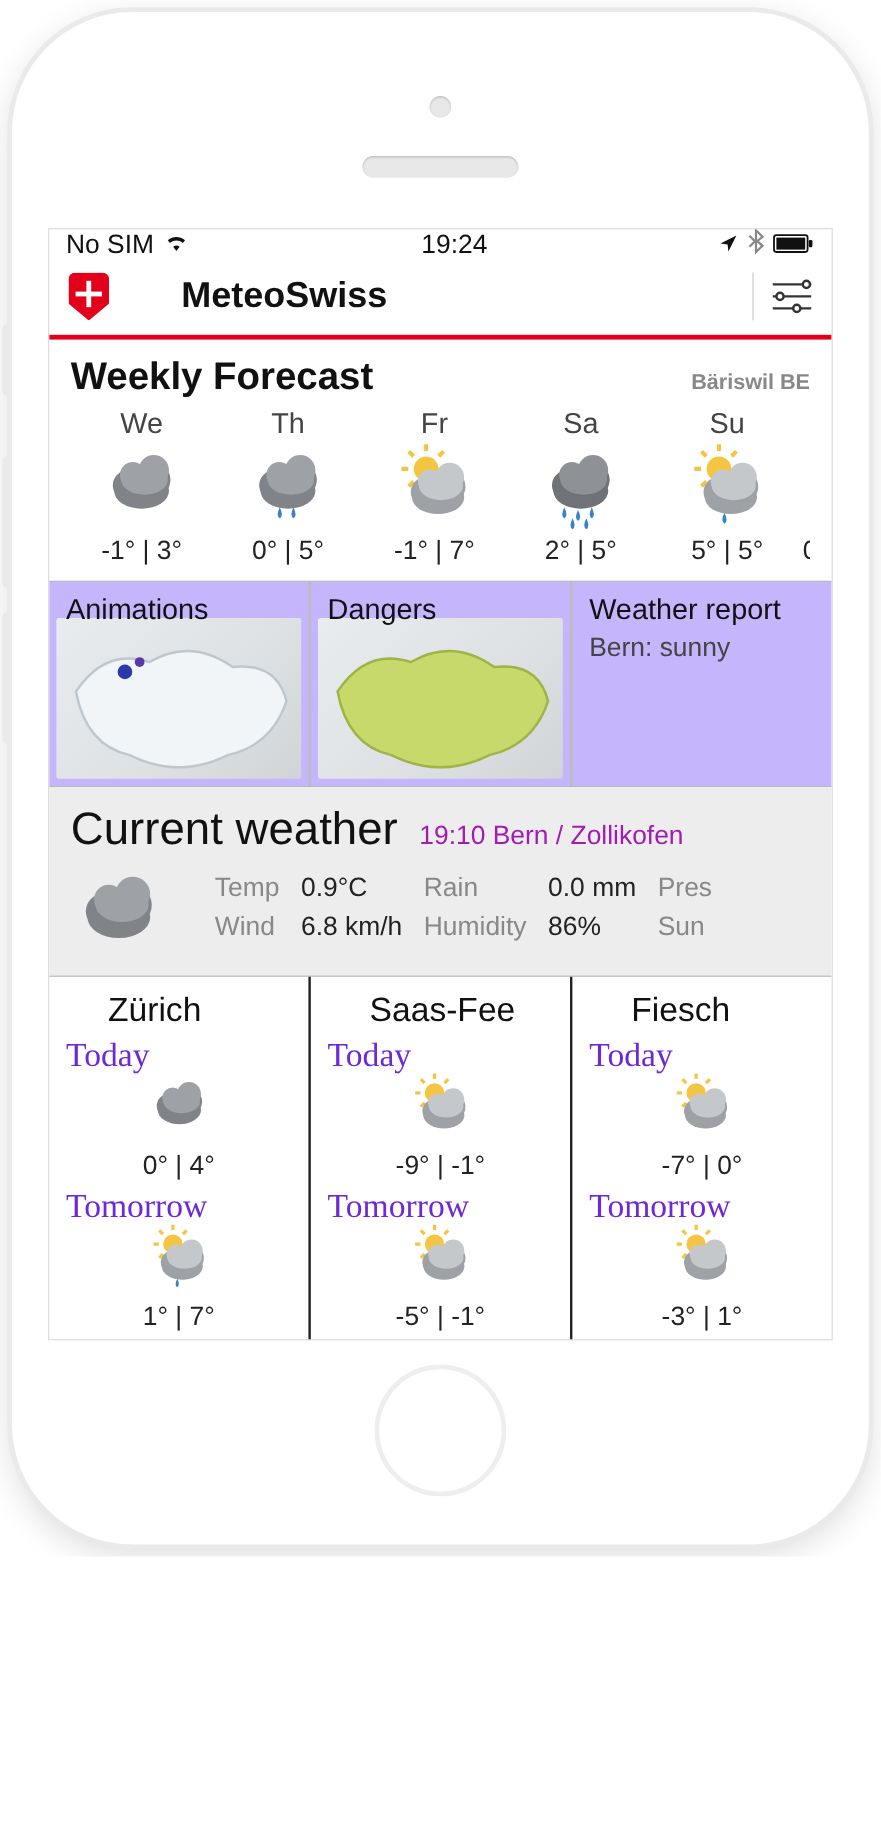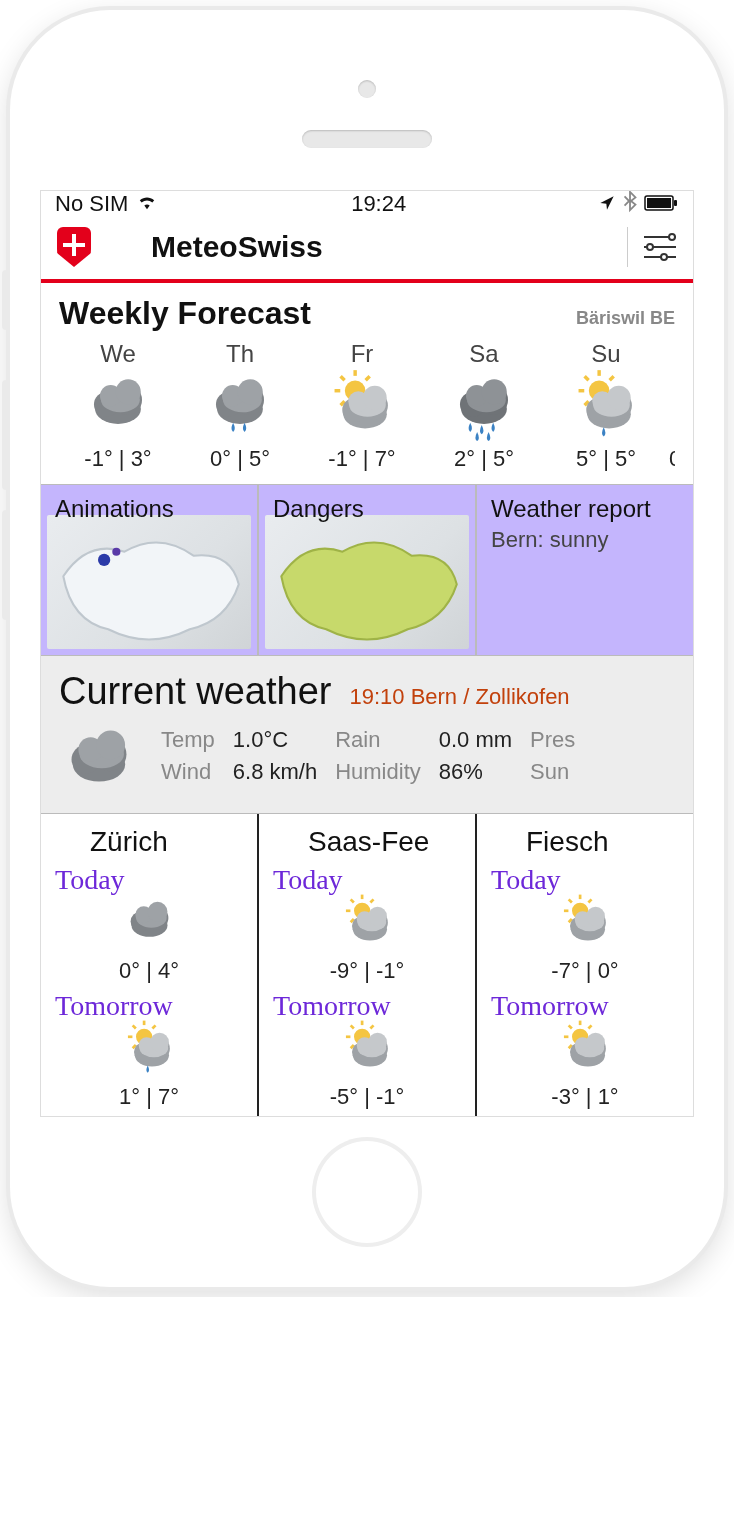--- a/index.html
+++ b/index.html
@@ -126,22 +126,22 @@
     background: linear-gradient(135deg,#e9ecef 0%, #dde1e4 60%, #d0d4d7 100%);
   }
   .map-outline {
     position:absolute; inset:0;
   }
 
   
   .current { background:#ededed; border-bottom:1px solid #bbb; padding:14px 18px 16px 18px; }
   .cw-head { display:flex; align-items:baseline; gap:18px; }
   .cw-title { font-size:38px; color:#111; }
-  .cw-meta { font-size:22px; color:#c2410c; }
-  .cw-body { display:flex; gap:12px; margin-top:14px; overflow:hidden; white-space:nowrap; }
+  .cw-meta { font-size:22px; color:#a21caf; }
+  .cw-body { display:flex; gap:30px; margin-top:14px; overflow:hidden; white-space:nowrap; }
   .cw-icn { flex:0 0 90px; height:70px; display:flex; align-items:center; }
   .cw-grid { display:flex; gap:18px; font-size:22px; color:#333; }
   .cw-col { display:flex; flex-direction:column; gap:6px; }
   .cw-lbl { color:#888; }
   .cw-val { color:#222; font-weight:500; }
 
   
   .cities { display:flex; flex:1; }
   .city { flex:1; border-right:2px solid #222; padding:12px 14px; cursor:pointer; }
   .city:last-child { border-right:none; }
@@ -411,21 +411,21 @@
                 <circle cx="34" cy="20" r="13" fill="#9ea2a6"></circle>
               </g>
             </svg>
           </div>
         <div class="cw-grid" id="cw-grid">
             <div class="cw-col">
               <span class="cw-lbl">Temp</span>
               <span class="cw-lbl">Wind</span>
             </div>
             <div class="cw-col">
-              <span class="cw-val">1.0°C</span>
+              <span class="cw-val">0.9°C</span>
               <span class="cw-val">6.8 km/h</span>
             </div>
             <div class="cw-col">
               <span class="cw-lbl">Rain</span>
               <span class="cw-lbl">Humidity</span>
             </div>
             <div class="cw-col">
               <span class="cw-val">0.0 mm</span>
               <span class="cw-val">86%</span>
             </div>

